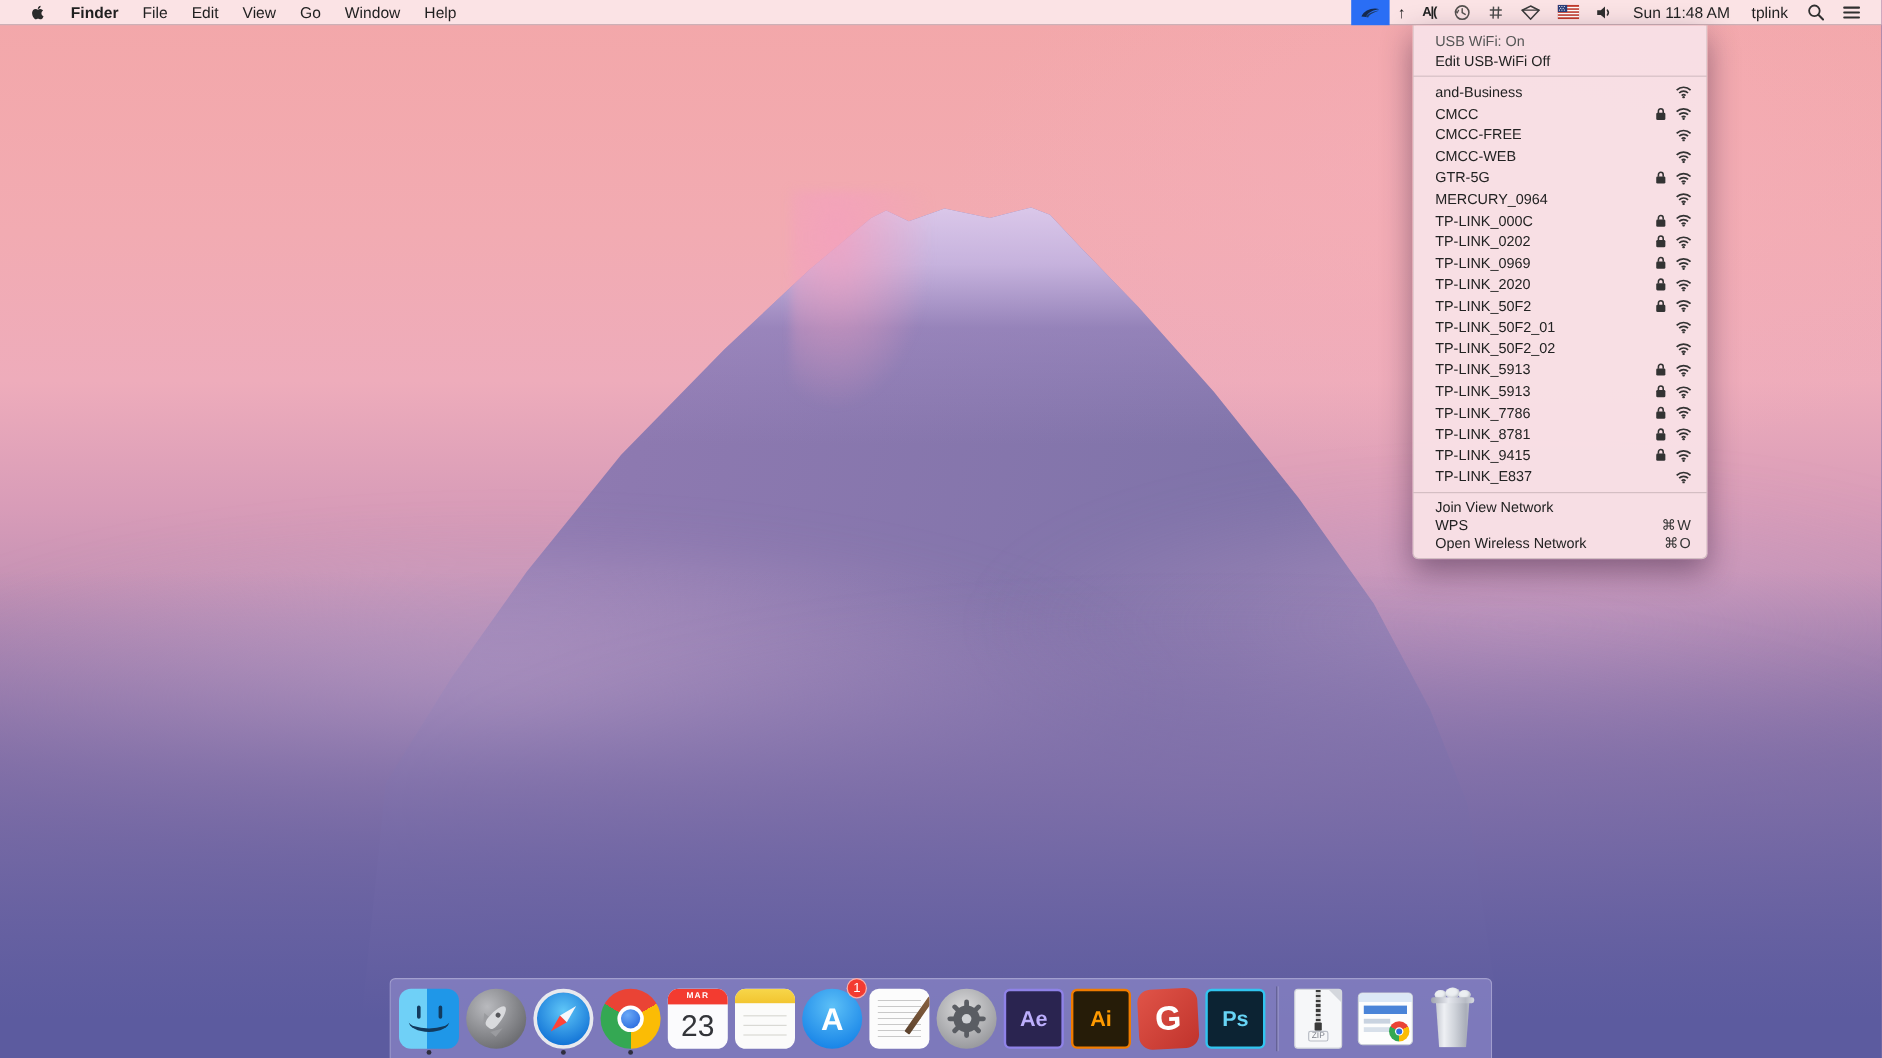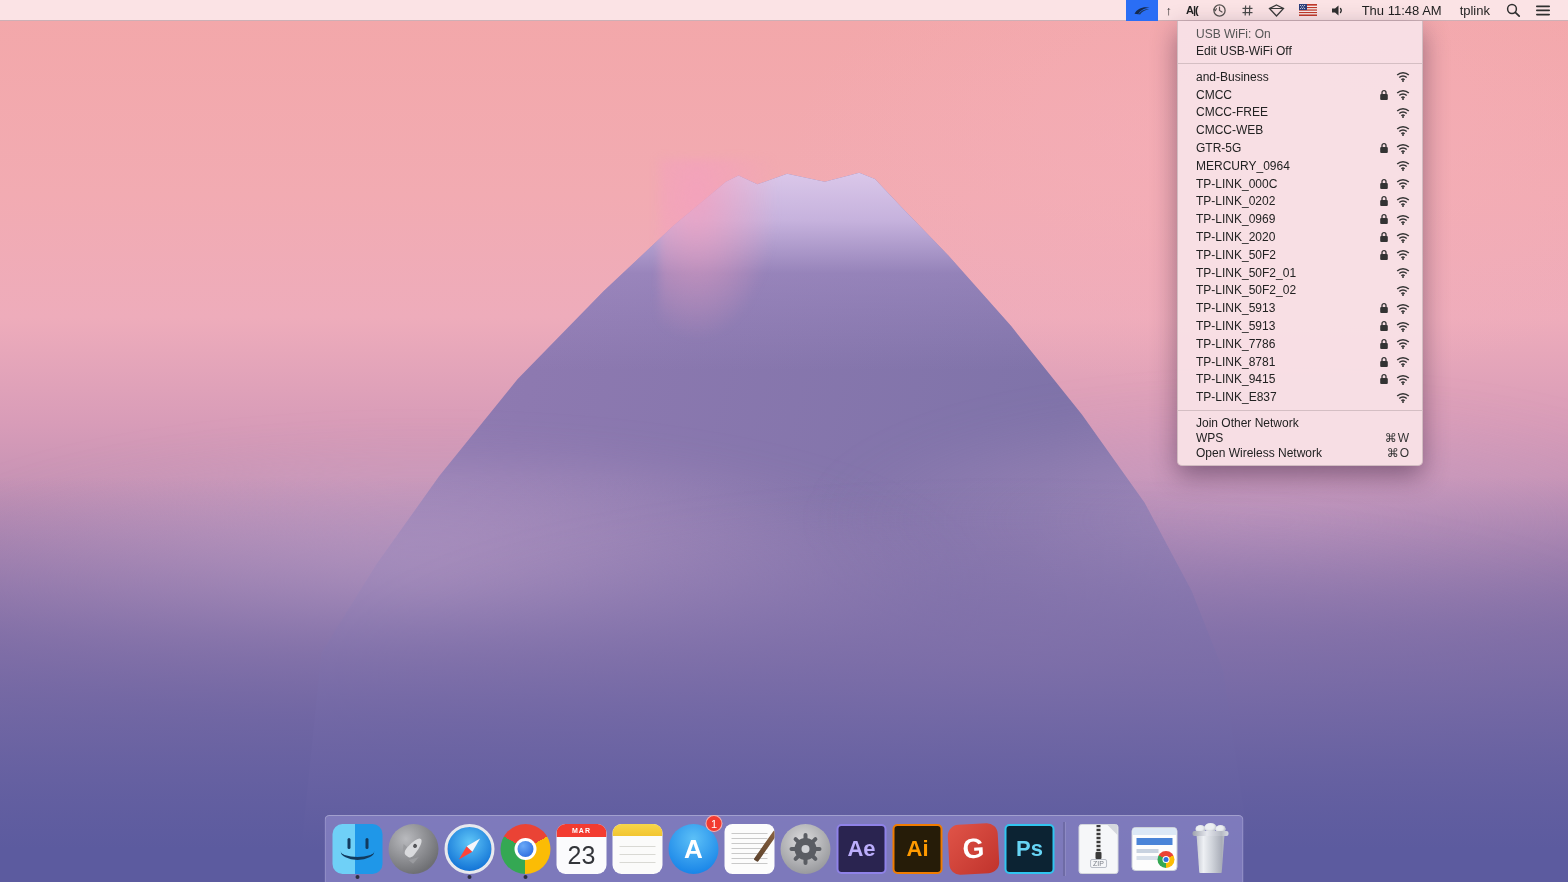--- a/index.html
+++ b/index.html
@@ -116,21 +116,21 @@
   .textedit .pen { position:absolute; right:6px; top:4px; width:5px; height:36px; background:linear-gradient(180deg,#8a6240,#5d432d);
     transform:rotate(35deg); border-radius:2px 2px 1px 1px; }
   
   .sysprefs { border-radius:50%; background:radial-gradient(circle at 45% 35%, #dcdcdd, #96979b 80%); }
   .gear { position:absolute; left:50%; top:50%; width:30px; height:30px; transform:translate(-50%,-50%); }
   .gear .core { position:absolute; left:4px; top:4px; width:22px; height:22px; border-radius:50%; background:#5a5d63; }
   .gear .hole { position:absolute; left:11px; top:11px; width:8px; height:8px; border-radius:50%; background:#cfd1d5; }
   .gear .tooth { position:absolute; left:13px; top:-1px; width:4px; height:32px; background:#5a5d63; border-radius:2px; }
   
   .adobe { width:50px; height:50px; border-radius:5px; display:flex; align-items:center; justify-content:center;
-    font-size:22px; font-weight:bold; }
+    font-size:18px; font-weight:bold; }
   .ae { background:#2a2450; border:2px solid #8f82e8; color:#bcaefc; }
   .ai { background:#261c08; border:2px solid #f07c00; color:#ff9a00; }
   .ps { background:#0c2333; border:2px solid #31c5f0; color:#67d4f5; }
   
   .gapp { width:50px; height:50px; border-radius:11px; background:linear-gradient(135deg,#e05448,#c0332c);
     display:flex; align-items:center; justify-content:center; color:#fff; font-size:28px; font-weight:bold;
     transform:rotate(-3deg); }
   
   .zipfile { width:40px; height:50px; background:#f6f7f9; border-radius:3px; position:relative; border:1px solid #d4d7dd; }
   .zipfile .foldc { position:absolute; right:0; top:0; width:0; height:0; border-style:solid; border-width:0 10px 10px 0; border-color:transparent #d4d7dd transparent transparent; }
@@ -172,20 +172,36 @@
   <div class="mountain"></div>
   <div class="snowcap"></div>
   <div class="alpenglow"></div>
   <div class="fog fog-a"></div>
   <div class="fog fog-c"></div>
   <div class="fog fog-b"></div>
   <div class="haze-bottom"></div>
 </div>
 
 <div class="menubar">
+  <div class="mb-left">
+    <div class="mb-item">
+      <span class="apple">
+        <svg class="glyph" width="15" height="17" viewBox="0 0 24 24">
+            <path fill="#2b2b2b" d="M17.05 20.28c-.98.95-2.05.8-3.08.35-1.09-.46-2.09-.48-3.24 0-1.44.62-2.2.44-3.06-.35C2.79 15.25 3.51 7.59 9.05 7.31c1.35.07 2.29.74 3.08.8.98-.2 1.92-.9 3.27-.8 1.62.13 2.84.77 3.64 1.93-3.35 2.01-2.55 6.43.61 7.7-.61 1.6-1.4 3.19-2.6 4.34zM12.03 7.25c-.15-2.23 1.66-4.07 3.74-4.25.29 2.58-2.34 4.5-3.74 4.25z"></path>
+          </svg>
+      </span>
+    </div>
+    <div class="mb-item app-name">Finder</div>
+    <div class="mb-item">File</div>
+    <div class="mb-item">Edit</div>
+    <div class="mb-item">View</div>
+    <div class="mb-item">Go</div>
+    <div class="mb-item">Window</div>
+    <div class="mb-item">Help</div>
+  </div>
 
   <div class="mb-right">
     <div class="status-item selected">
       <svg class="glyph" width="18" height="14" viewBox="0 0 24 16">
           <path fill="#152a4e" d="M2 13 C5 6, 15 2.5, 22 5 C16.5 5.2, 9 8.5, 7.2 13.6 Z"></path>
           <path fill="#1d3a66" d="M7 13.5 C10 9, 16 6.5, 21.5 6.5 C16 8, 11 10.5, 9.5 14 Z"></path>
         </svg>
     </div>
     <div class="status-item">
         <span class="arrow-glyph">↑</span>
@@ -237,21 +253,21 @@
             <circle cx="5.6" cy="4.4" r=".5"></circle>
           </g>
         </svg>
     </div>
     <div class="status-item">
       <svg class="glyph" width="15" height="13" viewBox="0 0 15 13">
           <polygon points="1,4.5 4,4.5 7.5,1.5 7.5,11.5 4,8.5 1,8.5" fill="#2f2f2f"></polygon>
           <path d="M9.5 4.5 A3.2 3.2 0 0 1 9.5 8.5" fill="none" stroke="#2f2f2f" stroke-width="1.3" stroke-linecap="round"></path>
         </svg>
     </div>
-    <div class="clock">Thu 11:48 AM</div>
+    <div class="clock">Sun 11:48 AM</div>
     <div class="user">tplink</div>
     <div class="status-item">
       <svg class="glyph" width="15" height="15" viewBox="0 0 15 15">
           <circle cx="6" cy="6" r="4.4" fill="none" stroke="#2f2f2f" stroke-width="1.5"></circle>
           <line x1="9.3" y1="9.3" x2="13.2" y2="13.2" stroke="#2f2f2f" stroke-width="1.7" stroke-linecap="round"></line>
         </svg>
     </div>
     <div class="status-item">
       <svg class="glyph" width="16" height="13" viewBox="0 0 16 13">
           <g fill="#2f2f2f">
@@ -575,21 +591,21 @@
             <path d="M3.3 6.5 A5.3 5.3 0 0 1 10.7 6.5" fill="none" stroke="#333" stroke-width="1.4"></path>
             <path d="M5.4 8.7 A2.3 2.3 0 0 1 8.6 8.7" fill="none" stroke="#333" stroke-width="1.4"></path>
             <circle cx="7" cy="10" r="1" fill="#333"></circle>
           </svg>
     </span>
   </div>
     </div>
 
   <div class="menu-sep"></div>
   <div class="menu-row action-row">
-    <span>Join Other Network</span>
+    <span>Join View Network</span>
       <span class="grow"></span>
     <span class="shortcut"></span>
   </div>
   <div class="menu-row action-row">
     <span>WPS</span>
       <span class="grow"></span>
     <span class="shortcut">⌘W</span>
   </div>
   <div class="menu-row action-row">
     <span>Open Wireless Network</span>

